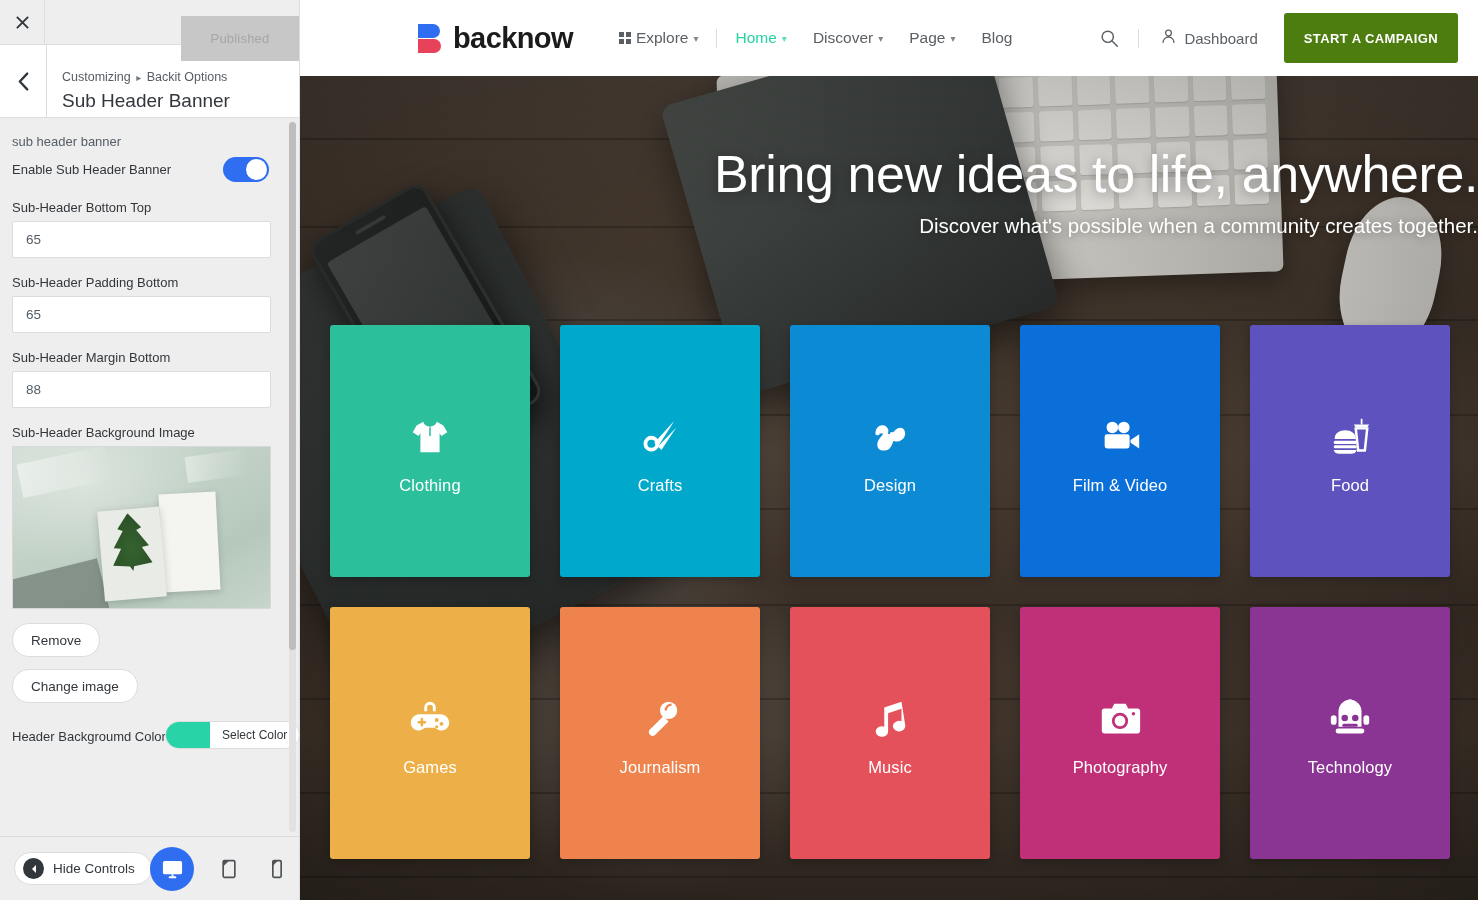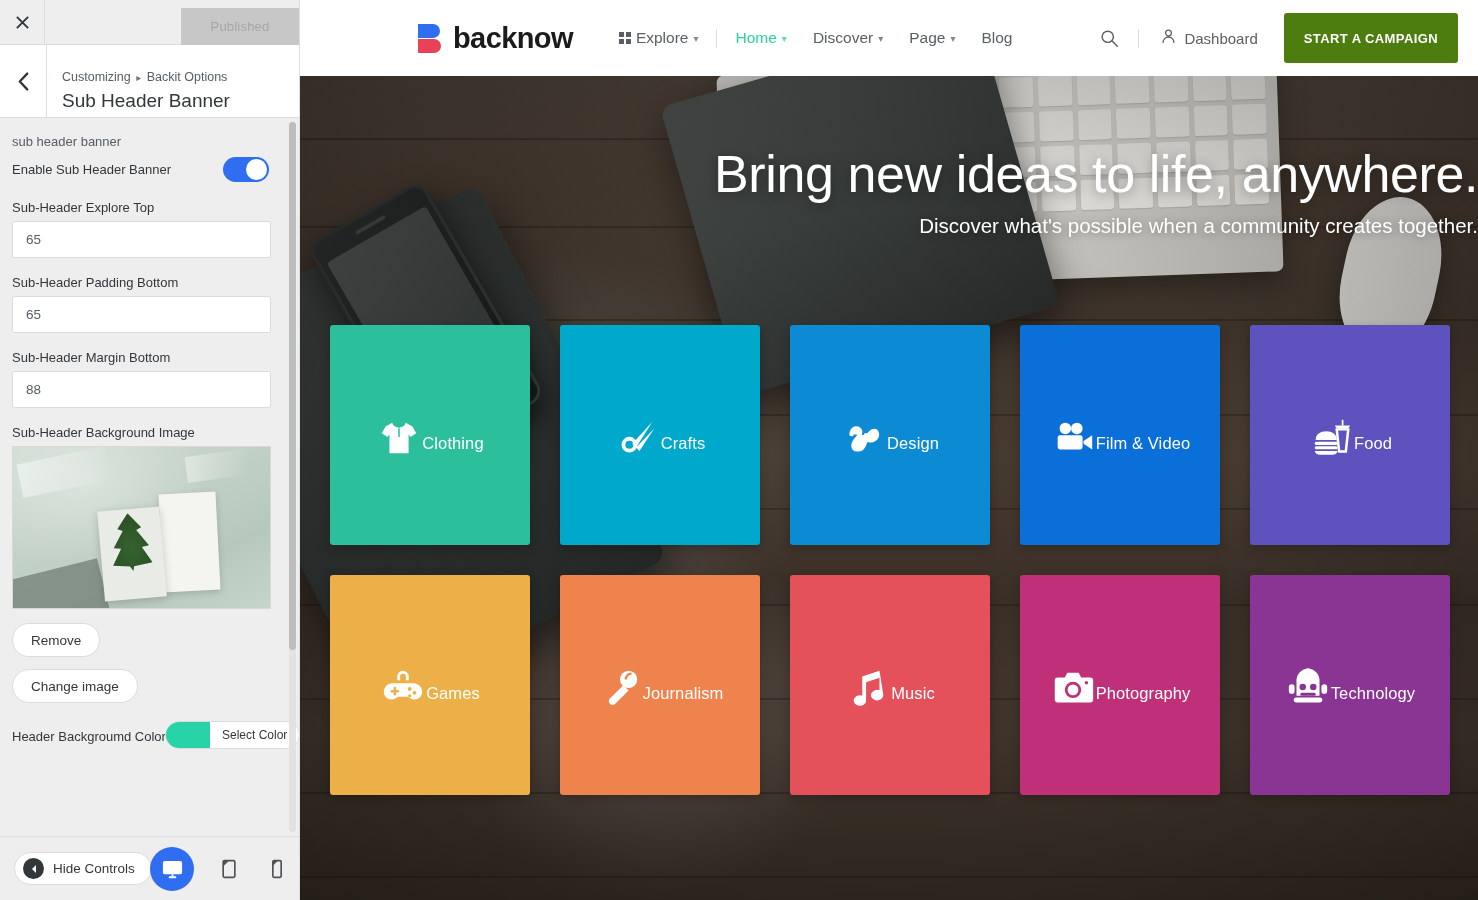--- a/index.html
+++ b/index.html
@@ -27,22 +27,22 @@
     position: relative;
   }
   .sb-close {
     width: 45px; height: 45px;
     display: flex; align-items: center; justify-content: center;
     cursor: pointer;
     border-right: 1px solid #dddddd;
   }
   .sb-close svg { width: 15px; height: 15px; }
   .sb-published {
-    position: absolute; right: 0; top: 8px;
-    width: 118px; height: 37px;
+    position: absolute; right: 0; top: 16px;
+    width: 118px; height: 45px;
     background: #c7c7c7;
     color: #a6a6a6;
     font-size: 13px;
     display: flex; align-items: center; justify-content: center;
     letter-spacing: .2px;
   }
 
   .sb-header {
     min-height: 72px;
     background: #fff;
@@ -358,22 +358,22 @@
   }
 
   .cat-grid {
     position: absolute; left: 22px; right: 20px; top: 249px;
     display: grid;
     grid-template-columns: repeat(5, 200px);
     gap: 30px 30px;
     justify-content: center;
   }
   .cat-tile {
-    height: 220px; border-radius: 3px;
-    display: flex; flex-direction: row;
+    height: 252px; border-radius: 3px;
+    display: flex; flex-direction: column;
     align-items: center; justify-content: center;
     color: #fff; cursor: pointer;
     box-shadow: 0 3px 10px rgba(0,0,0,.22);
     position: relative;
   }
   .cat-ico { height: 52px; display: flex; align-items: flex-end; justify-content: center; }
   .cat-ico svg { width: 46px; height: 46px; fill: #fff; }
   .cat-name { font-size: 16.5px; margin-top: 16px; letter-spacing: .1px; }
 </style>
 </head>
@@ -412,21 +412,21 @@
 
       <div class="sec-label">sub header banner</div>
 
       <div class="row-toggle">
         <span class="lbl">Enable Sub Header Banner</span>
         <div class="toggle">
             <span class="knob"></span>
           </div>
       </div>
 
-      <div class="field-label">Sub-Header Explore Top</div>
+      <div class="field-label">Sub-Header Bottom Top</div>
       <input class="field-input" type="text" value="65" style="">
 
       <div class="field-label">Sub-Header Padding Bottom</div>
       <input class="field-input" type="text" value="65" style="">
 
       <div class="field-label">Sub-Header Margin Bottom</div>
       <input class="field-input" type="text" value="88" style="">
 
       <div class="field-label">Sub-Header Background Image</div>
       <div class="img-preview">

